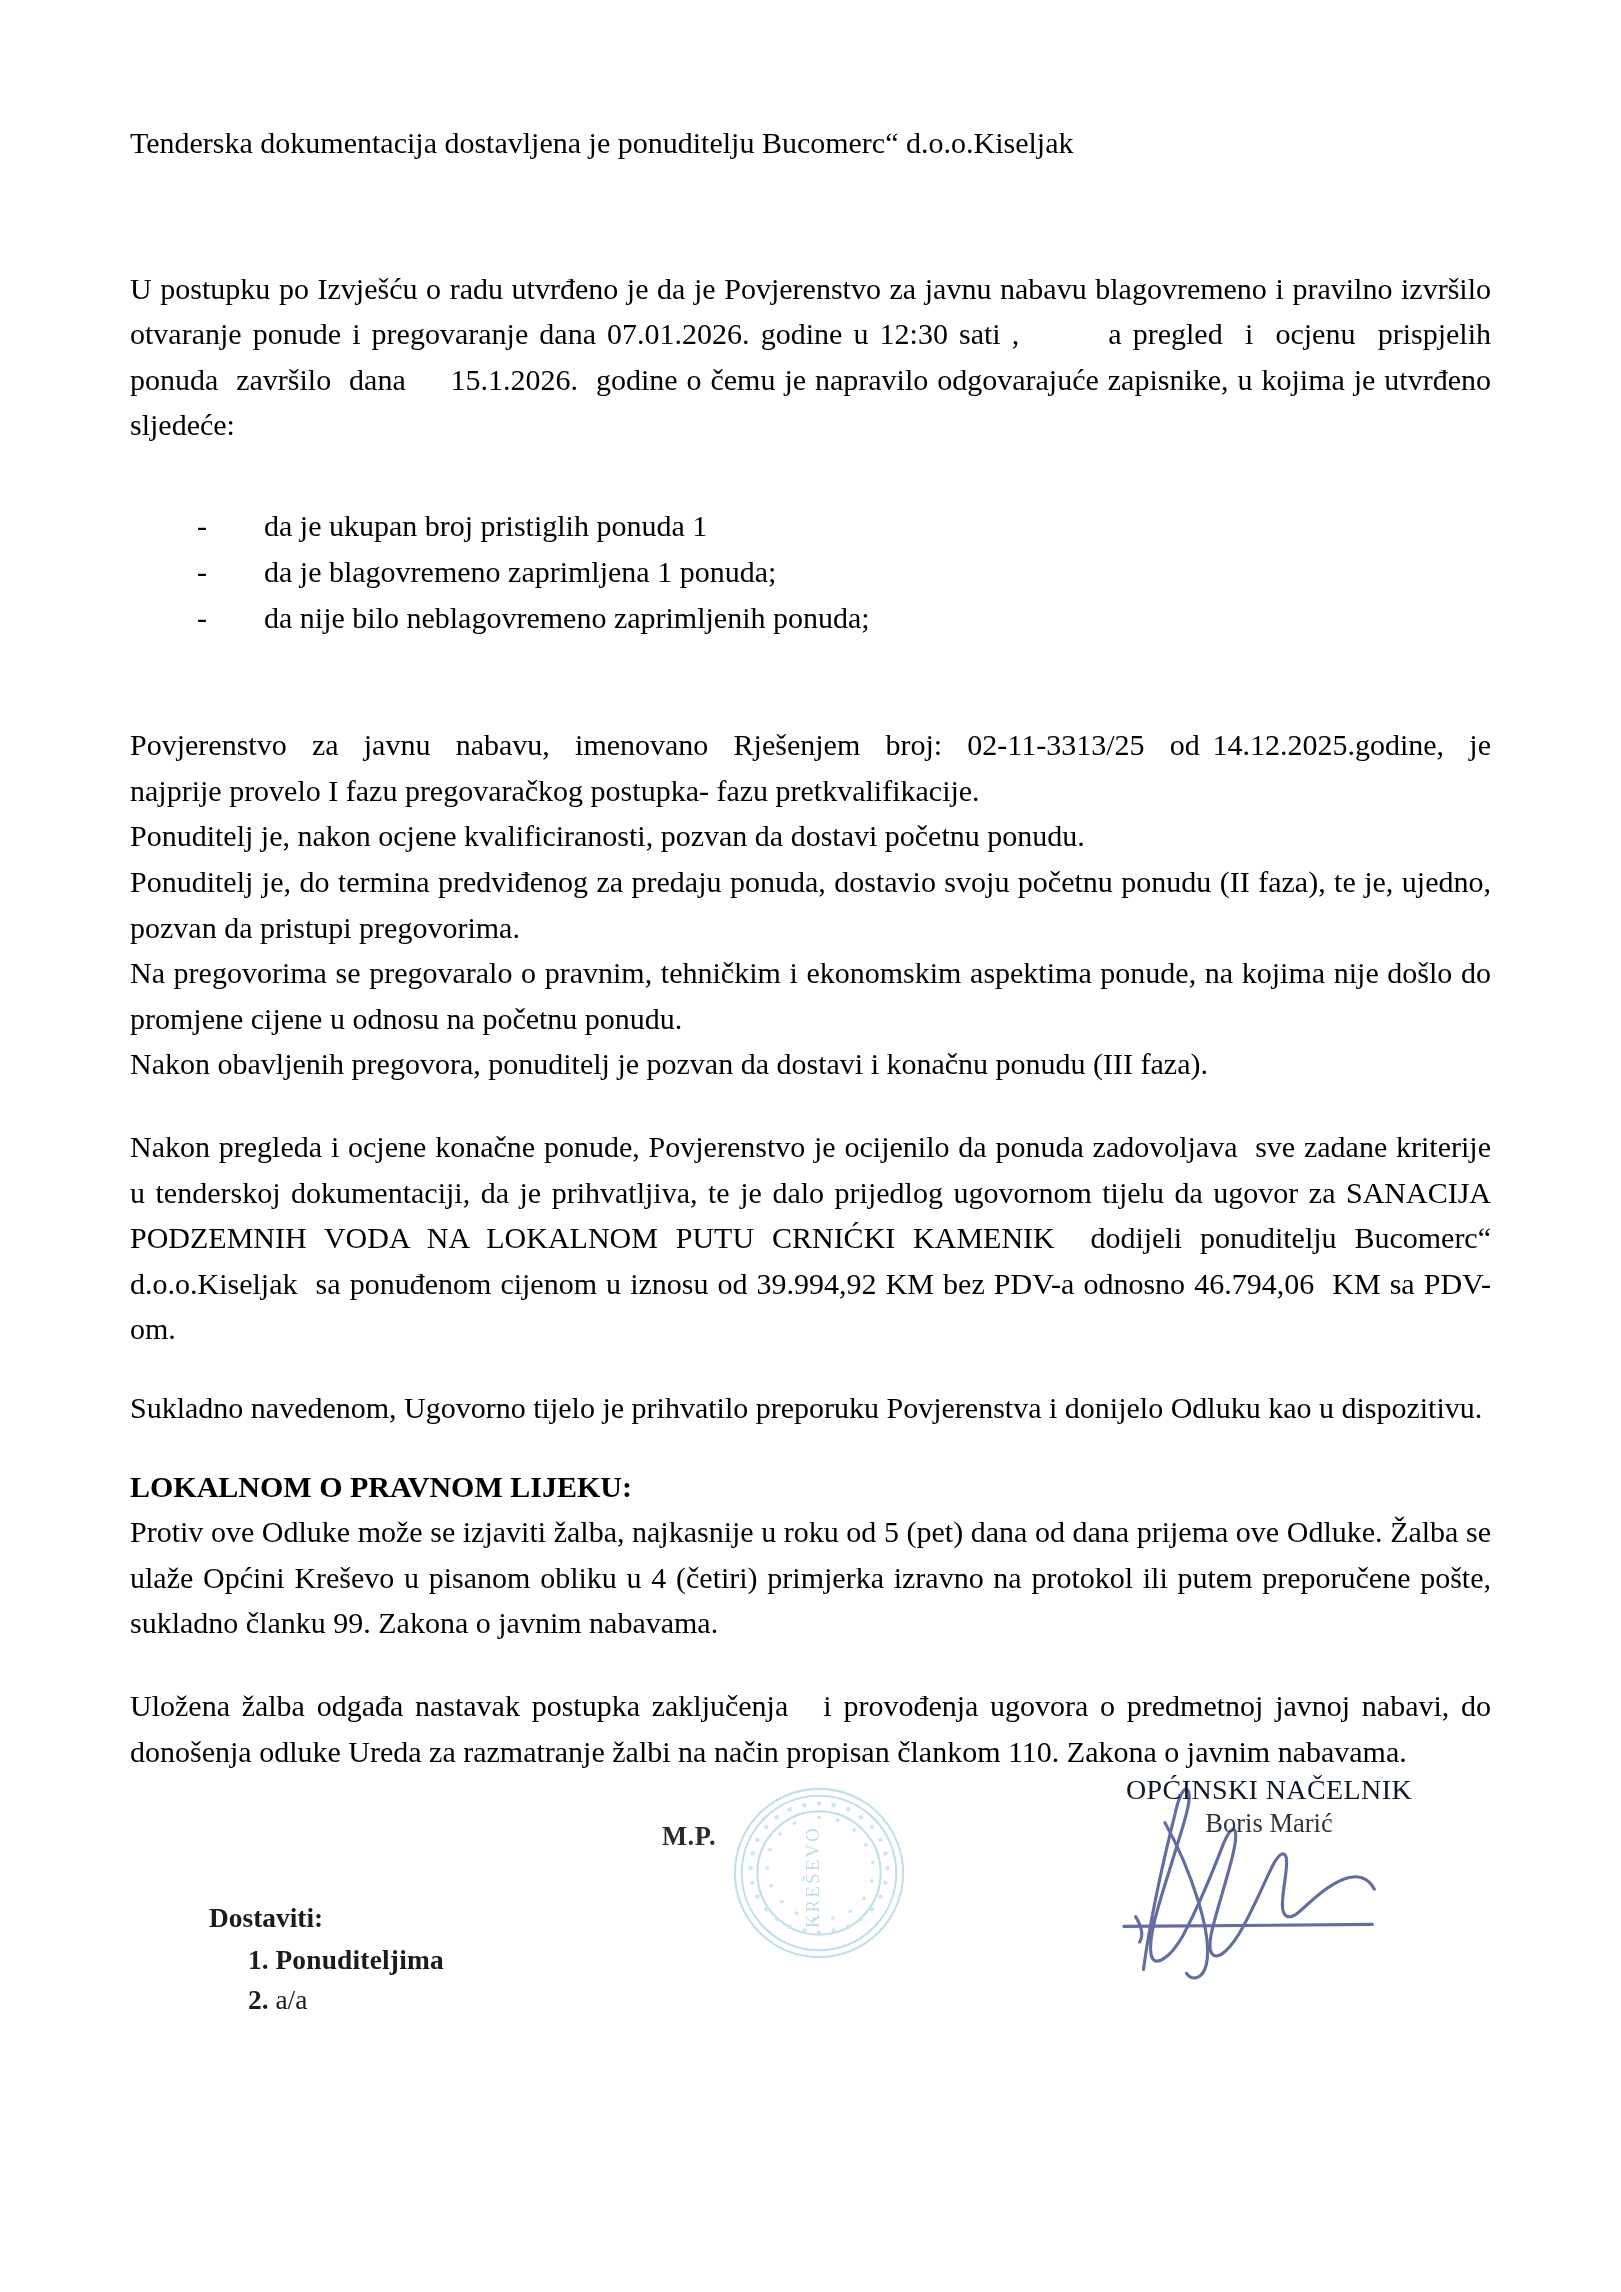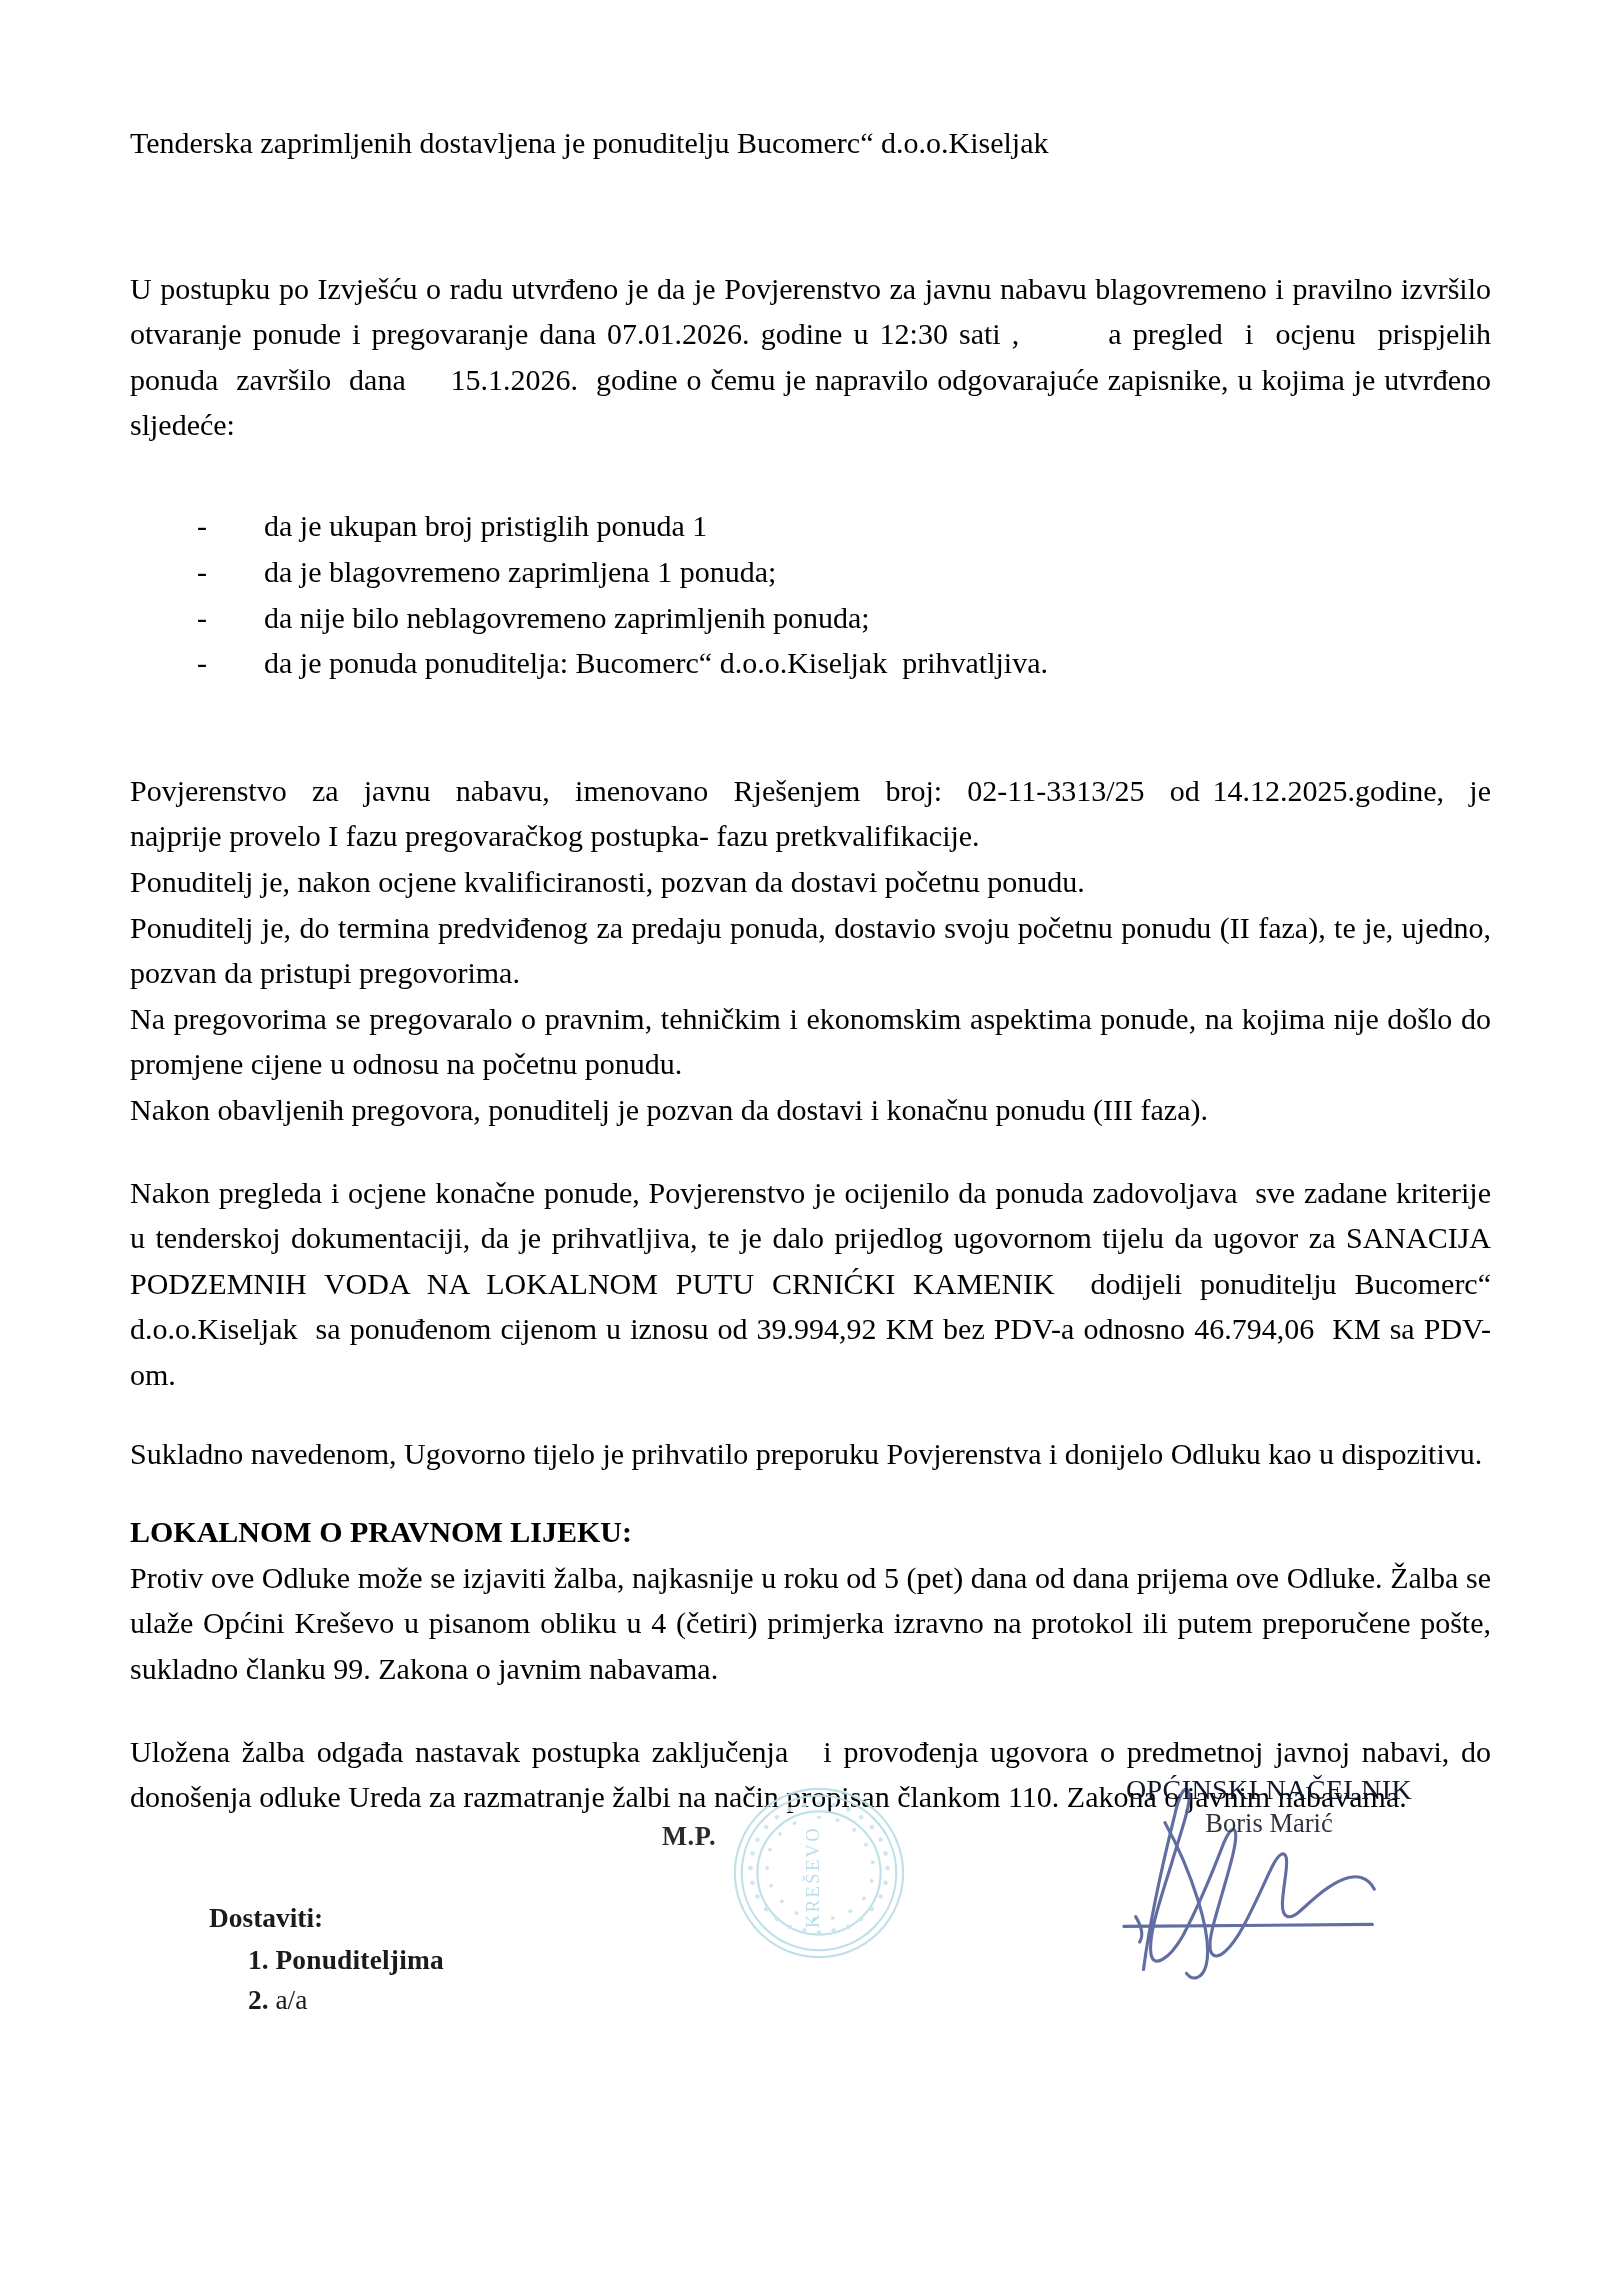--- a/index.html
+++ b/index.html
@@ -157,33 +157,32 @@
   .dostaviti-num { font-weight: bold; }
   .d-item-1 { letter-spacing: 0.2px; font-weight: bold; }
 </style>
 </head>
 <body>
 
 <div class="page">
 
   <div class="content">
 
-    <p class="para first">Tenderska zaprimljenih dostavljena je ponuditelju Bucomerc“ d.o.o.Kiseljak</p>
+    <p class="para first">Tenderska dokumentacija dostavljena je ponuditelju Bucomerc“ d.o.o.Kiseljak</p>
 
     <div class="block-gap-md"></div>
 
     <p class="para gap-after nowrapgap">U postupku po Izvješću o radu utvrđeno je da je Povjerenstvo za javnu nabavu blagovremeno i pravilno izvršilo otvaranje ponude i pregovaranje dana 07.01.2026. godine u 12:30 sati ,        a pregled  i  ocjenu  prispjelih  ponuda  završilo  dana     15.1.2026.  godine o čemu je napravilo odgovarajuće zapisnike, u kojima je utvrđeno sljedeće:</p>
 
     <div class="block-gap-sm"></div>
 
     <ul class="list">
       <li class="list-item"><span class="list-dash">-</span><span>da je ukupan broj pristiglih ponuda 1</span></li>
       <li class="list-item"><span class="list-dash">-</span><span>da je blagovremeno zaprimljena 1 ponuda;</span></li>
       <li class="list-item"><span class="list-dash">-</span><span>da nije bilo neblagovremeno zaprimljenih ponuda;</span></li>
-      <li class="list-item"><span class="list-dash">-</span><span>da je ponuda ponuditelja: Bucomerc“ d.o.o.Kiseljak  prihvatljiva.</span></li>
     </ul>
 
     <div class="block-gap-lg"></div>
 
     <p class="para tight nowrapgap">Povjerenstvo  za  javnu  nabavu,  imenovano  Rješenjem  broj:  02-11-3313/25  od 14.12.2025.godine,  je najprije provelo I fazu pregovaračkog postupka- fazu pretkvalifikacije.</p>
 
     <p class="para tight">Ponuditelj je, nakon ocjene kvalificiranosti, pozvan da dostavi početnu ponudu.</p>
 
     <p class="para tight">Ponuditelj je, do termina predviđenog za predaju ponuda, dostavio svoju početnu ponudu (II faza), te je, ujedno, pozvan da pristupi pregovorima.</p>
 

